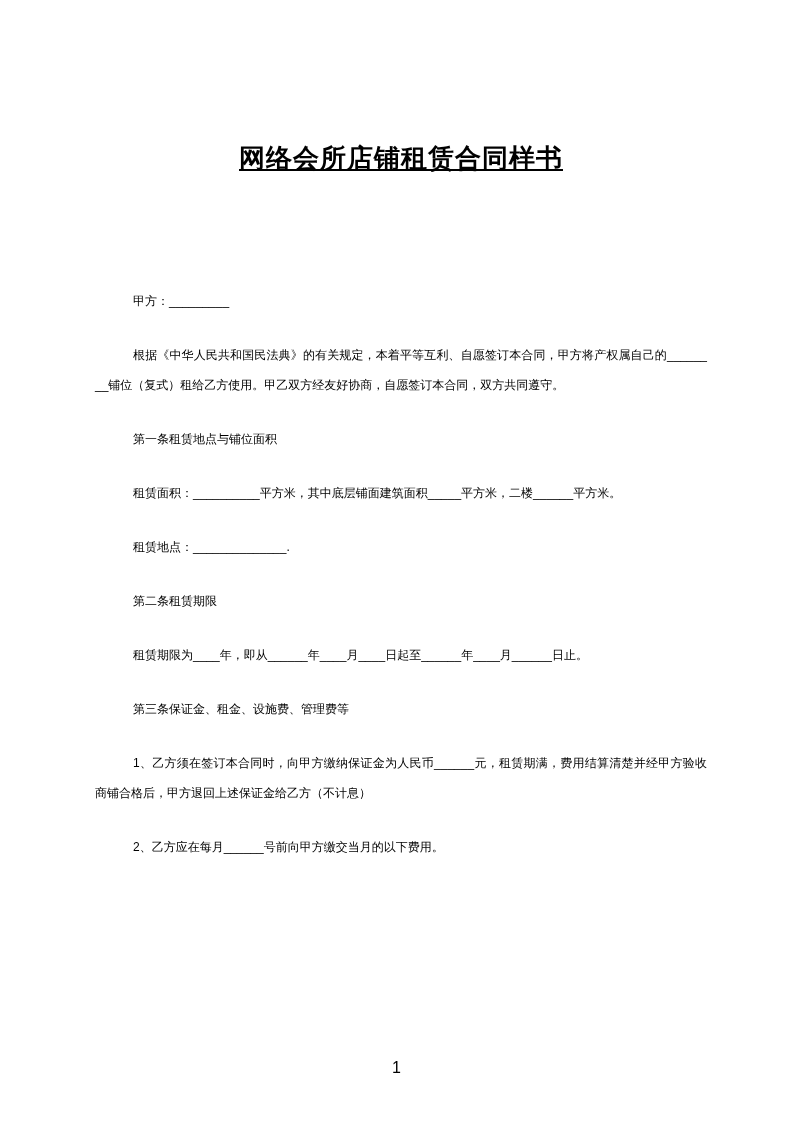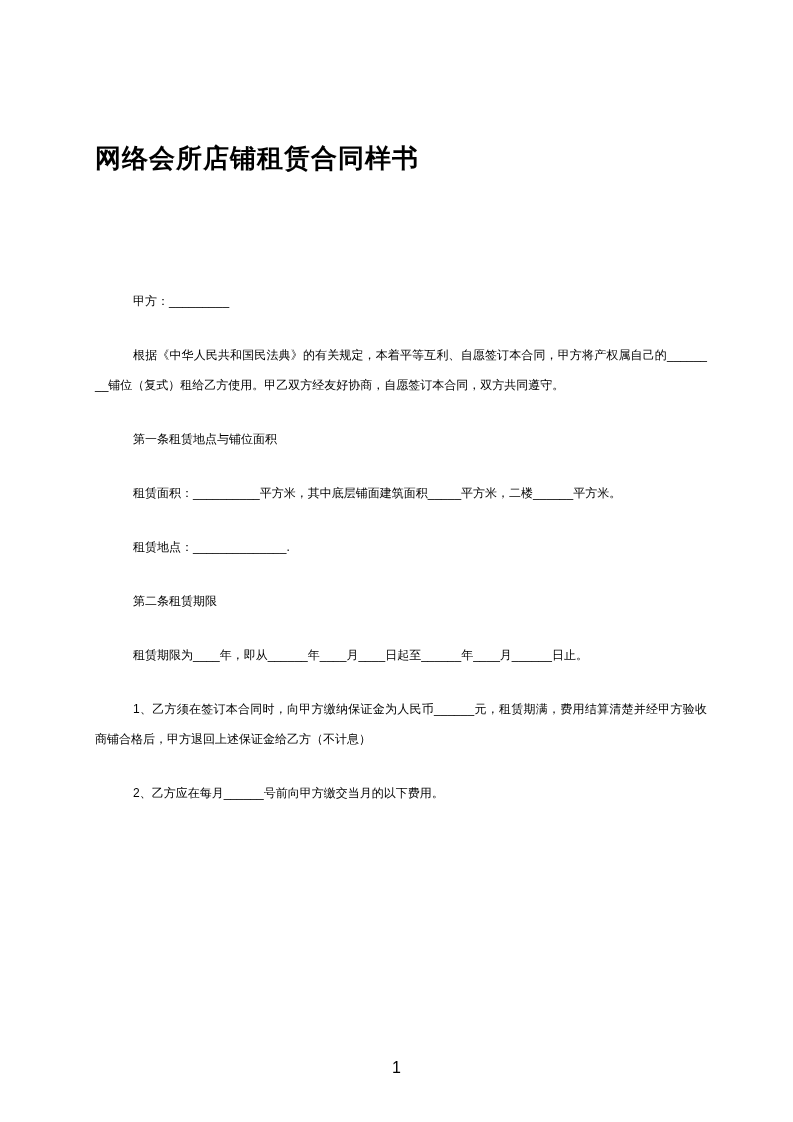--- a/index.html
+++ b/index.html
@@ -20,22 +20,24 @@
     width: 793px;
     height: 1122px;
     padding: 138px 86px 0 95px;
     background: #ffffff;
     position: relative;
   }
   .doc-title {
     font-size: 26px;
     font-weight: bold;
     line-height: 40px;
+    text-align: center;
     margin: 0 0 108px 0;
     letter-spacing: 1px;
+    text-decoration: underline;
   }
   .para {
     font-size: 12px;
     line-height: 30px;
     margin: 0 0 24px 0;
     text-indent: 38px;
     text-align: justify;
     word-break: break-all;
   }
   .heading {
@@ -70,20 +72,21 @@
   <p class="para heading">第一条租赁地点与铺位面积</p>
 
   <p class="para">租赁面积：__________平方米，其中底层铺面建筑面积_____平方米，二楼______平方米。</p>
 
   <p class="para">租赁地点：______________.</p>
 
   <p class="para heading">第二条租赁期限</p>
 
   <p class="para">租赁期限为____年，即从______年____月____日起至______年____月______日止。</p>
 
+  <p class="para heading">第三条保证金、租金、设施费、管理费等</p>
 
   <p class="para">1、乙方须在签订本合同时，向甲方缴纳保证金为人民币______元，租赁期满，费用结算清楚并经甲方验收商铺合格后，甲方退回上述保证金给乙方（不计息）</p>
 
   <p class="para">2、乙方应在每月______号前向甲方缴交当月的以下费用。</p>
 
   <div class="page-footer">1</div>
 
 </div>
 
 </body></html>

